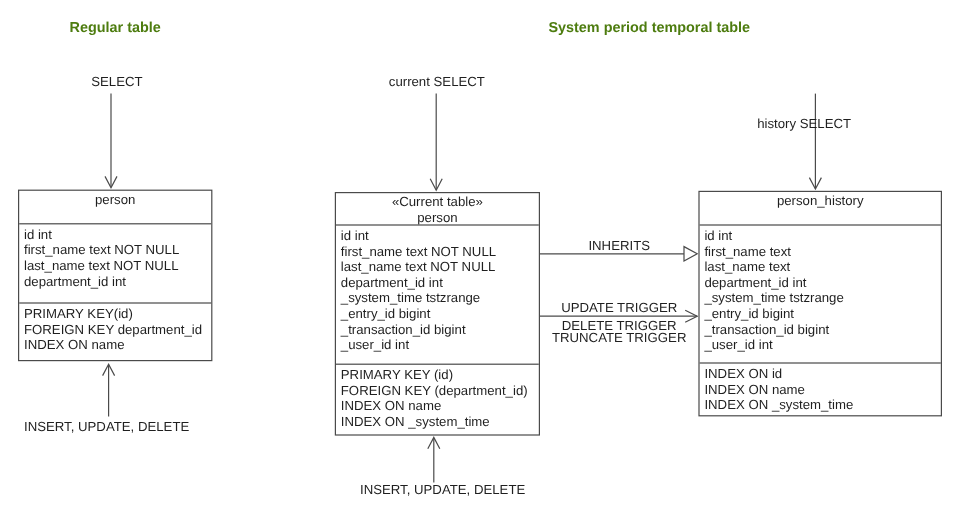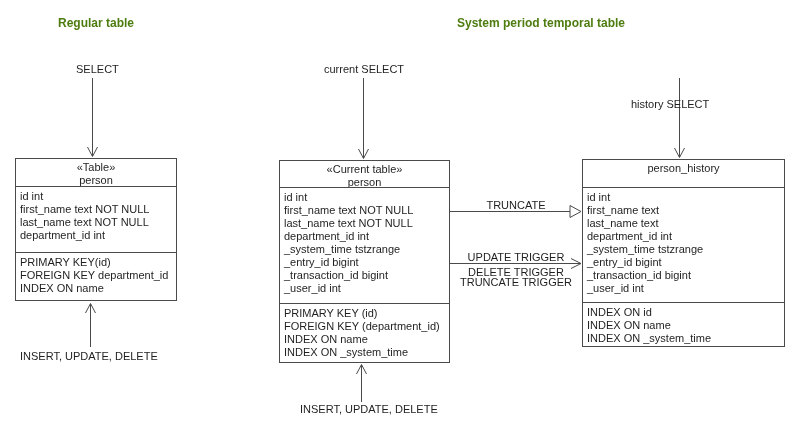--- a/index.html
+++ b/index.html
@@ -106,32 +106,31 @@
     <g>
       <line x1="361.5" y1="365" x2="361.5" y2="402"></line>
       <polyline points="356.5,374 361.5,364.5 366.5,374"></polyline>
     </g>
   </svg>
 
   <div class="flow-label" style="left:76px; top:63px;">SELECT</div>
   <div class="flow-label" style="left:324px; top:63px;">current SELECT</div>
   <div class="flow-label" style="left:631px; top:63px;margin-top:35px;">history SELECT</div>
 
-  <div class="flow-label center-label" style="left:450px; top:199px; width:132px;">TRUNCATE</div>
+  <div class="flow-label center-label" style="left:450px; top:199px; width:132px;">INHERITS</div>
 
   <div class="flow-label center-label" style="left:450px; top:251px; width:132px;">UPDATE TRIGGER</div>
   <div class="flow-label center-label" style="left:450px; top:266px; width:132px;">DELETE TRIGGER</div>
   <div class="flow-label center-label" style="left:450px; top:276px; width:132px;">TRUNCATE TRIGGER</div>
 
   <div class="flow-label" style="left:20px; top:350px;">INSERT, UPDATE, DELETE</div>
   <div class="flow-label" style="left:300px; top:403px;">INSERT, UPDATE, DELETE</div>
 
   <div class="uml-table" style="left:15px; top:158px; width:162px; height:143px;">
     <div class="uml-header" style="height:28px;">
-      <div>«Table»</div>
       <div>person</div>
     </div>
     <div class="uml-fields" style="height:66px;">
       <div class="uml-row">id int</div>
       <div class="uml-row">first_name text NOT NULL</div>
       <div class="uml-row">last_name text NOT NULL</div>
       <div class="uml-row">department_id int</div>
     </div>
     <div class="uml-constraints">
       <div class="uml-row">PRIMARY KEY(id)</div>

